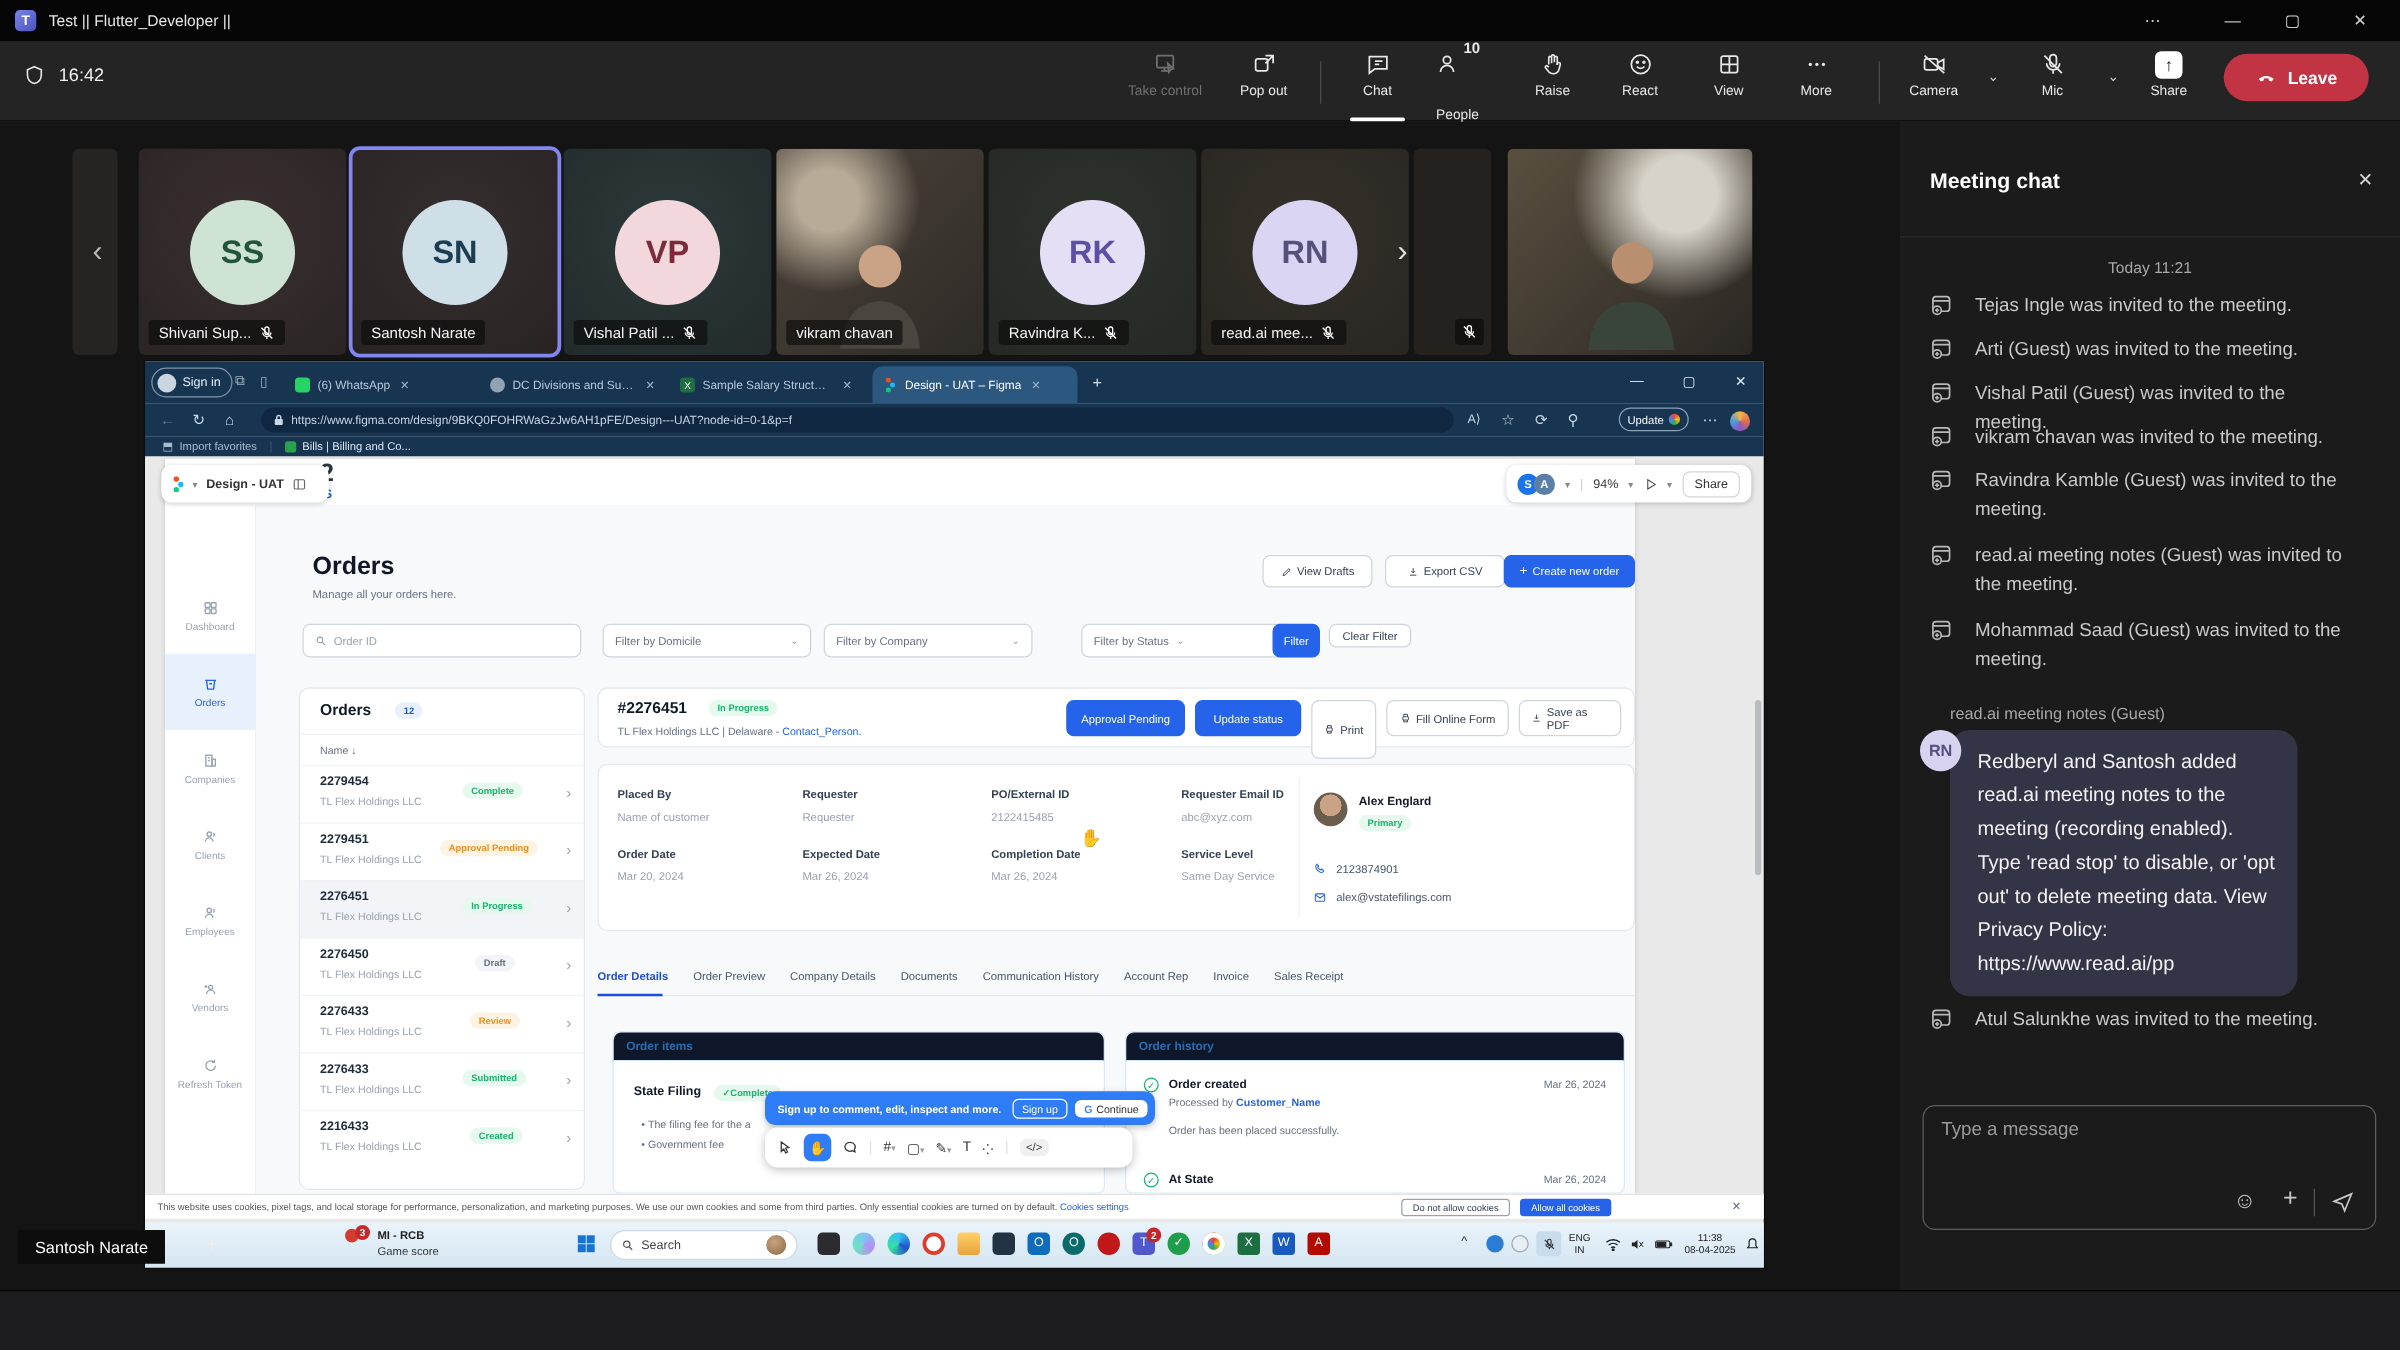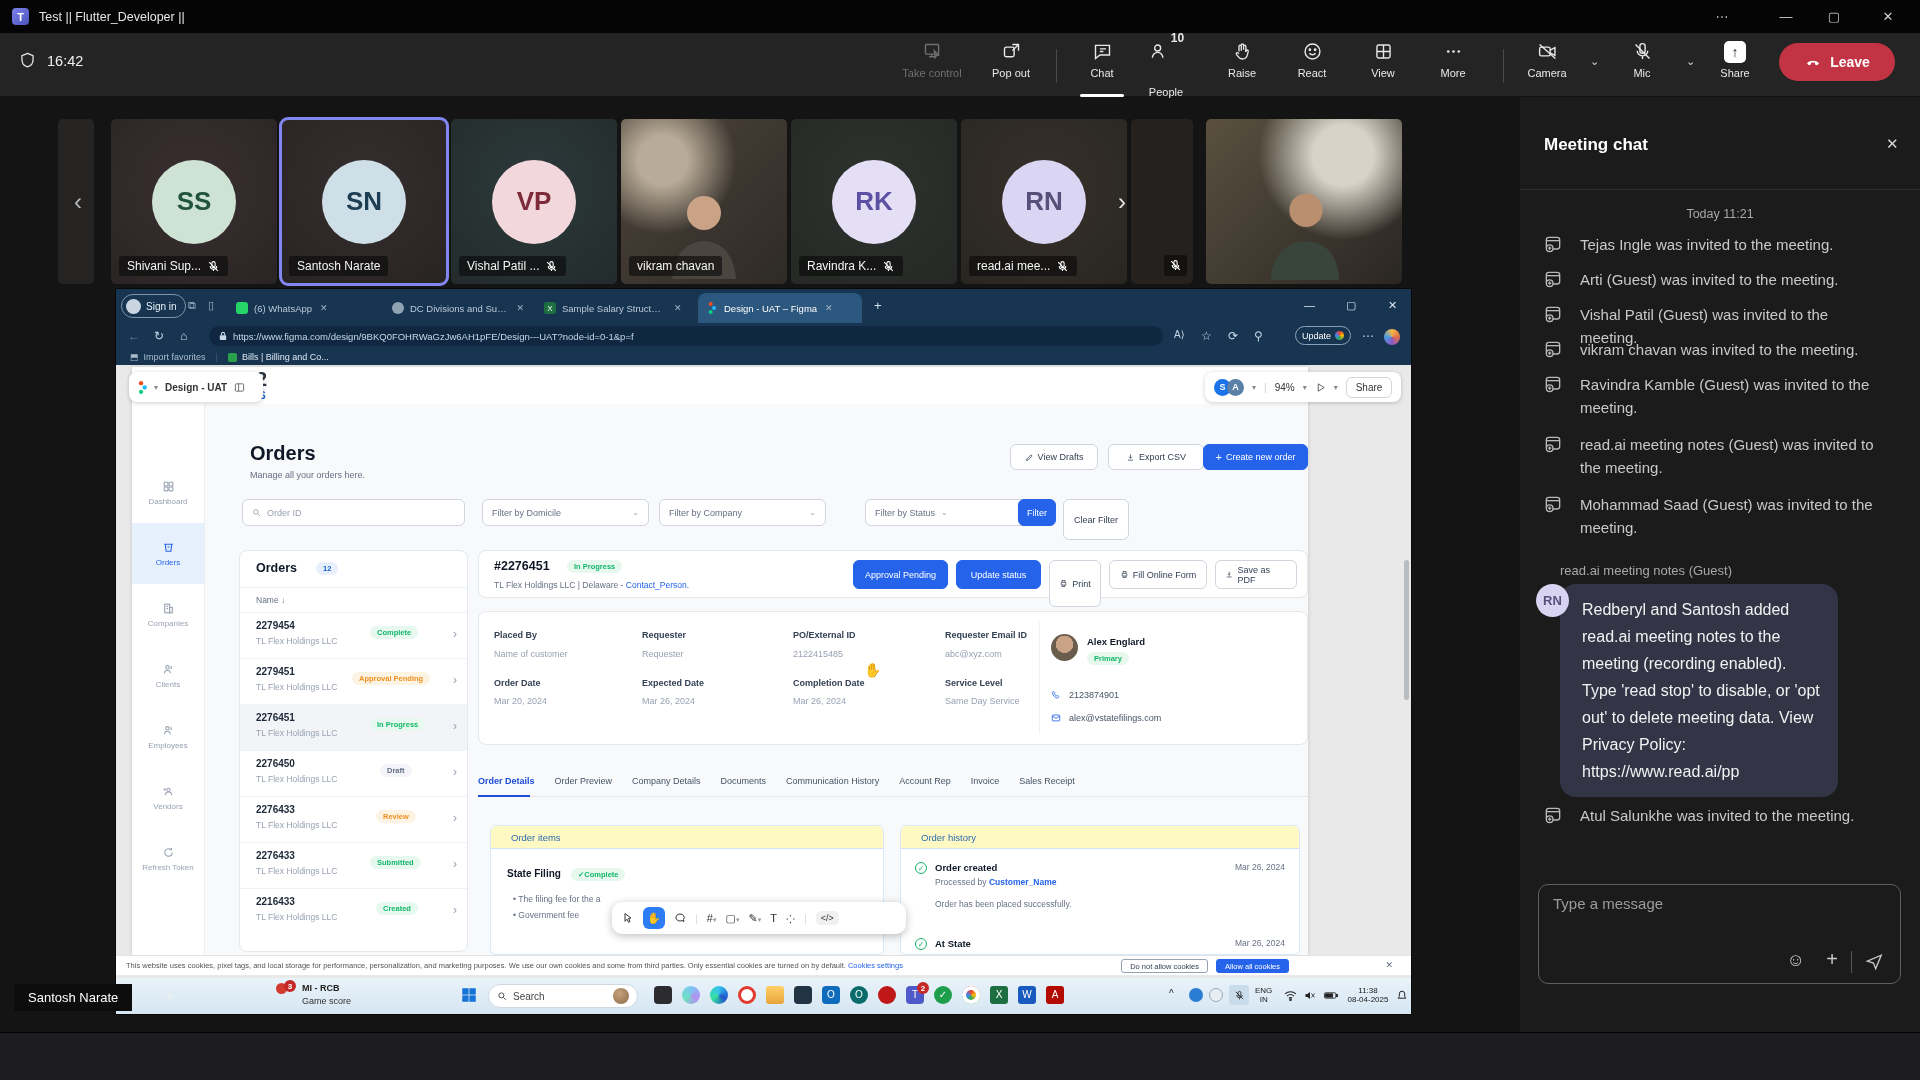--- a/index.html
+++ b/index.html
@@ -70,21 +70,21 @@
 .b-blue{background:#e8f0fe;color:#175cd3}
 .orow{position:relative;height:46px;border-top:1px solid #f0f2f5}
 .orow .oid{position:absolute;left:16px;top:7px;font-size:10px;font-weight:700;color:#1d2939}
 .orow .oco{position:absolute;left:16px;top:23px;font-size:8.5px;color:#98a2b3}
 .orow .obd{position:absolute;left:130px;top:13px}
 .orow .ochv{position:absolute;right:12px;top:14px;color:#98a2b3;font-size:12px}
 .flbl{font-size:9px;font-weight:700;color:#344054}
 .fval{font-size:9px;color:#98a2b3}
 .dtab{font-size:9px;color:#475467;white-space:nowrap}
 .dtab.on{color:#1d4ed8;font-weight:700}
-.bchead{height:23px;background:#fef9c3;border-bottom:1px solid #cfe3f8;border-radius:6px 6px 0 0;display:flex;align-items:center;padding:0 20px;font-size:9.5px;font-weight:400;color:#2b6cb0}
+.bchead{height:23px;background:#0f172a;border-bottom:1px solid #cfe3f8;border-radius:6px 6px 0 0;display:flex;align-items:center;padding:0 10px;font-size:9.5px;font-weight:700;color:#2b6cb0}
 .hcheck{width:12px;height:12px;border-radius:50%;border:1.5px solid #12b76a;color:#12b76a;font-size:8px;display:flex;align-items:center;justify-content:center;flex:none}
 #fbanner{position:absolute;left:496px;top:584px;width:312px;height:27px;background:#2e7cf6;border-radius:8px;display:flex;align-items:center;gap:6px;padding:0 6px 0 10px;z-index:6;box-shadow:0 2px 6px rgba(0,0,0,.25)}
 #ftoolbar{position:absolute;left:496px;top:613px;width:294px;height:32px;background:#fff;border-radius:10px;display:flex;align-items:center;gap:9px;padding:0 10px;z-index:6;box-shadow:0 2px 8px rgba(0,0,0,.25);color:#333;font-size:11px}
 #cookie{position:absolute;left:0;top:666px;width:1295px;height:20px;background:#fff;border-top:1px solid #e3e3e3;display:flex;align-items:center;font-size:7.5px;color:#555;z-index:7;padding-left:10px}
 .ckbtn{height:14px;border-radius:3px;display:flex;align-items:center;padding:0 8px;font-size:7.5px;border:1px solid #98a2b3;color:#344054;background:#fff}
 .ckbtn.blue{background:#2563eb;border-color:#2563eb;color:#fff}
 
 #stask{position:absolute;left:0;top:689px;width:1295px;height:36px;background:linear-gradient(#e9f3fa,#d5e6f2);z-index:8;font-size:9px;color:#222}
 .sico{position:absolute;top:8px;width:18px;height:18px;border-radius:4px}
 .strayt{position:absolute;font-size:8px;color:#1a1a1a;line-height:9px;text-align:center}
@@ -499,21 +499,21 @@
           <span>Filter by Company</span>
           <span style="color:#98a2b3;font-size:8px">⌄</span>
         </div>
       <div class="fld" style="left:660px;top:95px;width:170px;justify-content:flex-start">
           <span>Filter by Status</span>
           <span style="color:#98a2b3;font-size:8px">⌄</span>
         </div>
       <div class="dbtn blue" style="position:absolute;left:813px;top:95px;width:38px;height:27px">
           <span>Filter</span>
         </div>
-      <div class="dbtn" style="position:absolute;left:858px;top:95px;width:66px;height:41px">
+      <div class="dbtn" style="position:absolute;left:858px;top:95px;width:66px;height:19px">
           <span>Clear Filter</span>
         </div>
 
       <div class="card" style="left:34px;top:146px;width:229px;height:402px;overflow:hidden">
         <div style="position:absolute;left:16px;top:10px;font-size:12.5px;font-weight:700;color:#101828">Orders</div>
         <span class="badge b-blue" style="position:absolute;left:76px;top:11px">12</span>
         <div style="position:absolute;left:0;top:36px;width:229px;height:1px;background:#eef1f4"></div>
         <div style="position:absolute;left:16px;top:44px;font-size:8.5px;color:#667085"><span>Name</span> ↓</div>
         <div style="position:absolute;left:0;top:61px;width:229px">
           <div class="orow">
@@ -664,20 +664,28 @@
         <span style="position:absolute;left:34px;top:112px;font-size:9.5px;font-weight:700;color:#101828">At State</span>
         <span style="position:absolute;right:14px;top:112px;font-size:8.5px;color:#667085">Mar 26, 2024</span>
       </div>
     </div>
   </div>
 
   <div style="position:absolute;left:748px;top:373px;font-size:14px;color:#333;z-index:5">✋</div>
 
   <div style="position:absolute;left:1288px;top:271px;width:5px;height:140px;border-radius:3px;background:#b9bdc2"></div>
 
+  <div id="fbanner">
+    <span style="color:#fff;font-size:8.5px;font-weight:700;flex:1">Sign up to comment, edit, inspect and more.</span>
+    <span style="border:1px solid #fff;border-radius:5px;color:#fff;font-size:8.5px;padding:2px 7px">Sign up</span>
+    <span style="background:#fff;border-radius:5px;color:#333;font-size:8.5px;padding:2px 7px;display:flex;gap:3px;align-items:center">
+        <b style="color:#4285F4">G</b>
+        <span>Continue</span>
+      </span>
+  </div>
   <div id="ftoolbar">
     <svg width="12" height="12" viewBox="0 0 24 24" fill="none" stroke="#333" stroke-width="2">
         <path d="M6 3l12 9-5 1 3 6-3 1.5-3-6-4 4z"></path>
       </svg>
     <span style="width:22px;height:22px;border-radius:6px;background:#2e7cf6;display:flex;align-items:center;justify-content:center;color:#fff;font-size:11px">✋</span>
     <svg width="12" height="12" viewBox="0 0 24 24" fill="none" stroke="#333" stroke-width="2">
         <path d="M12 4a8 7 0 1 0 4 13l4 2-1-4a8 7 0 0 0-7-11z"></path>
       </svg>
     <span style="color:#ddd">|</span>
     <span>#<span style="font-size:7px;color:#999">▾</span></span>

